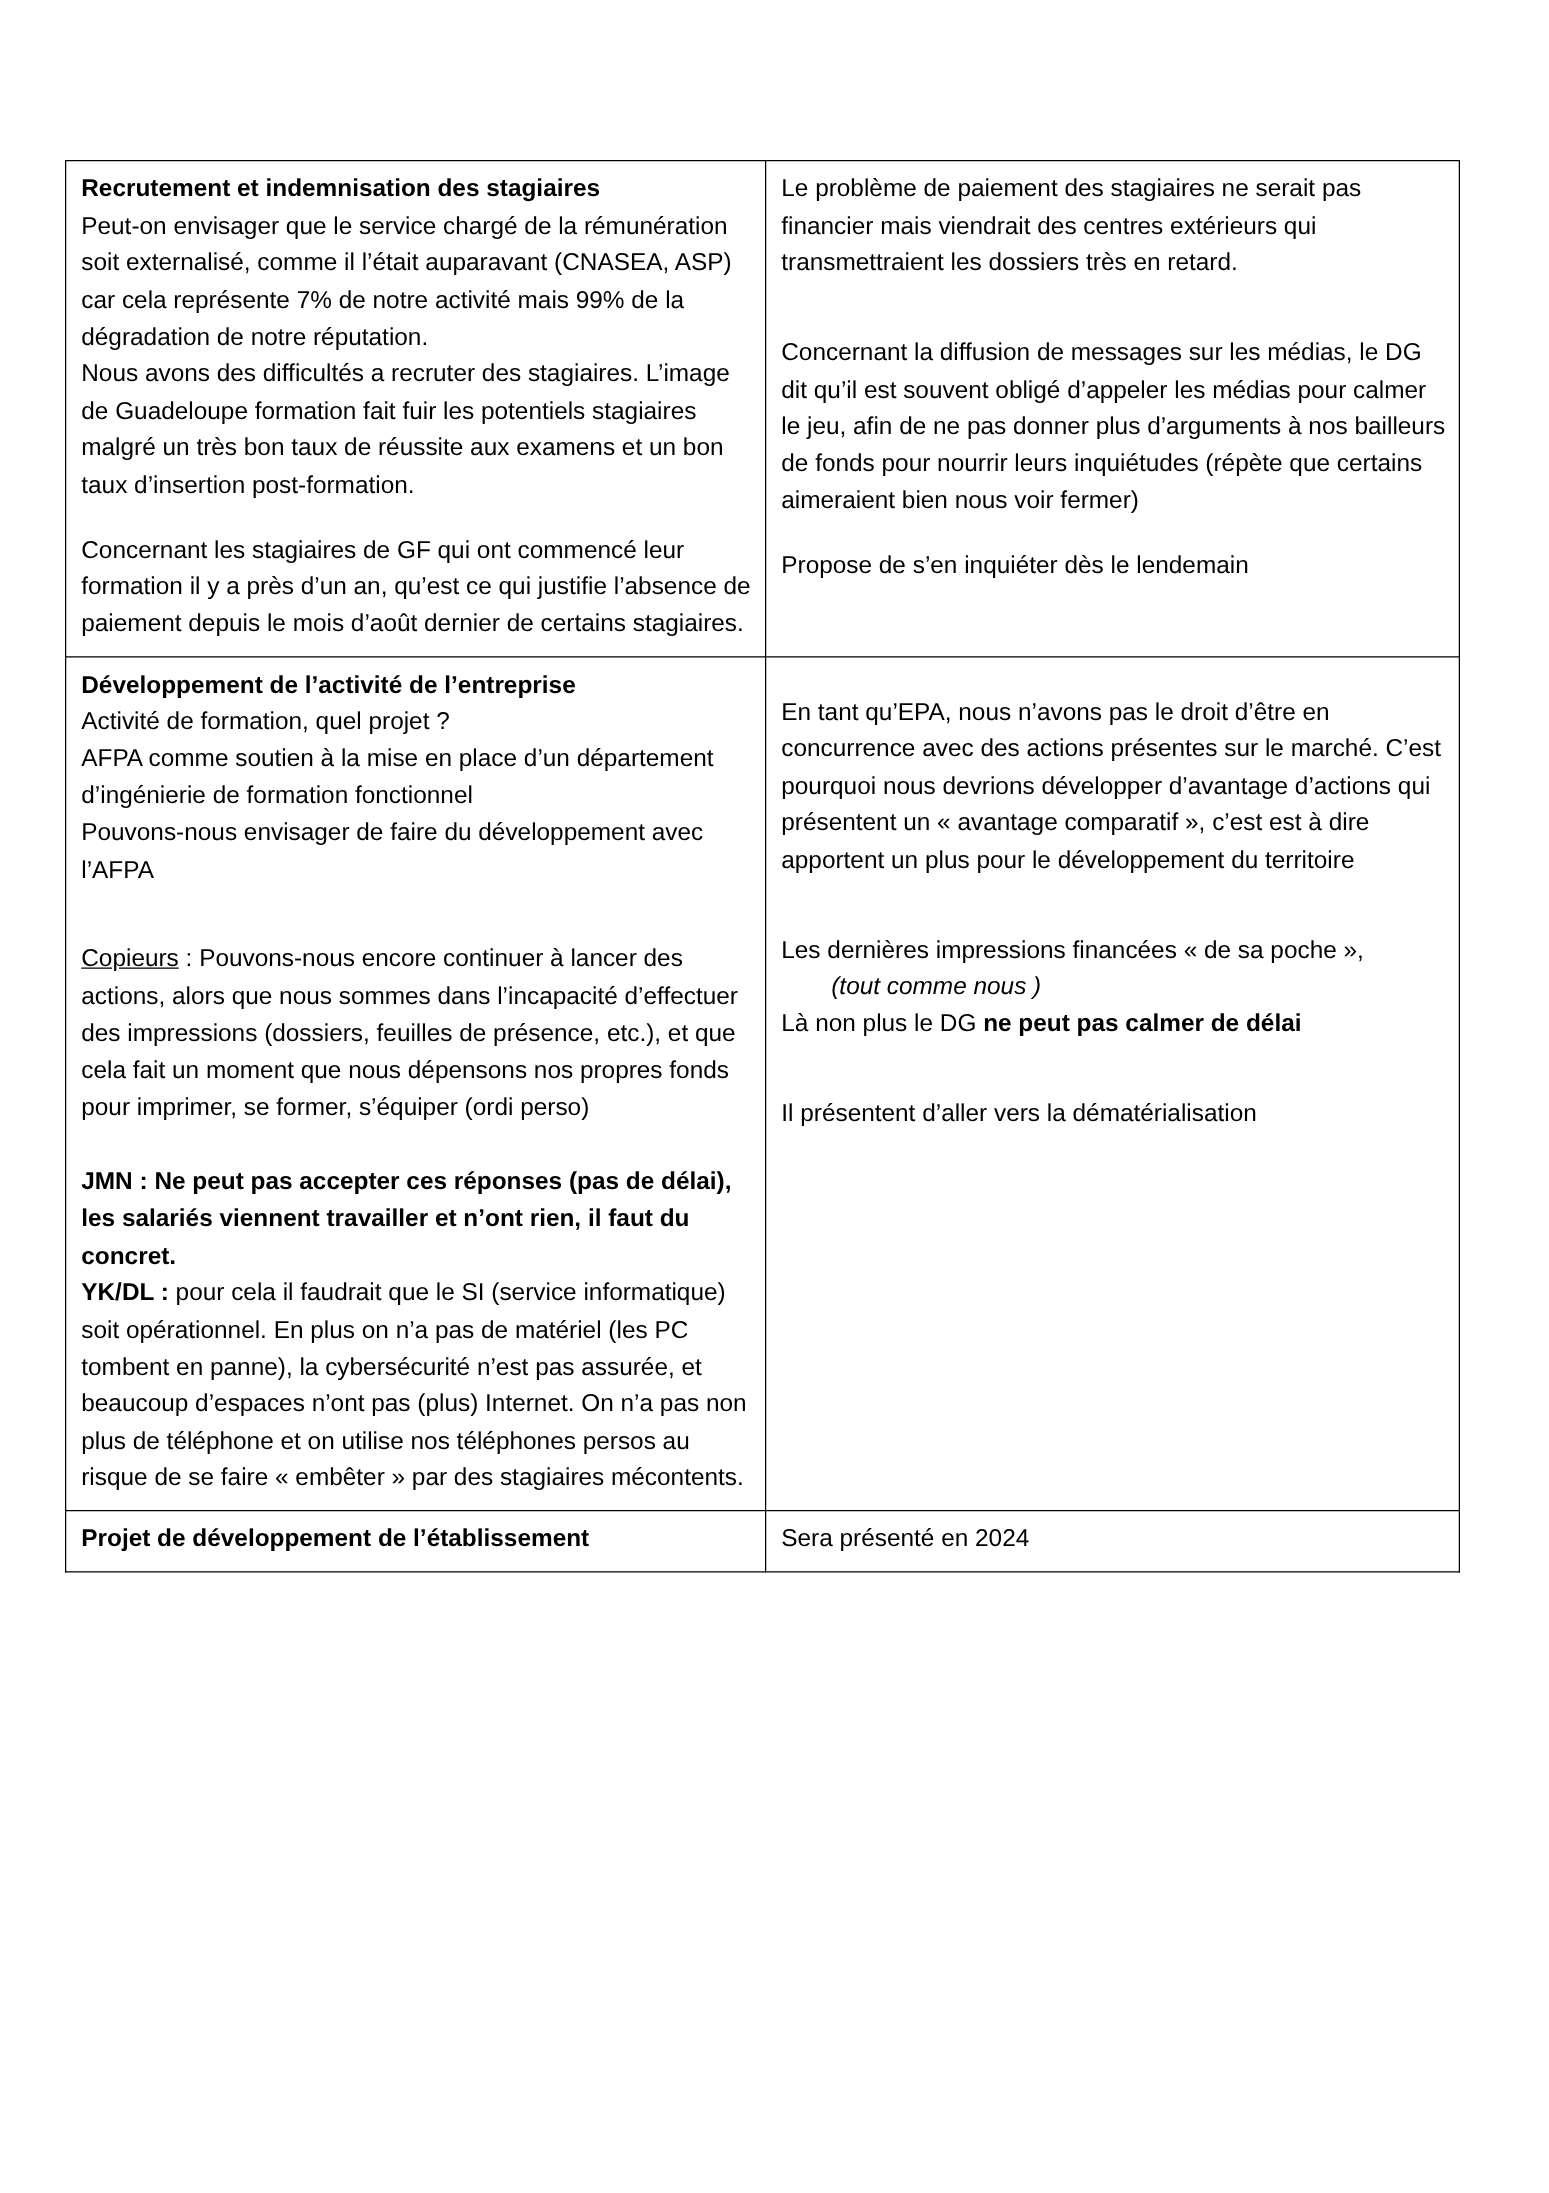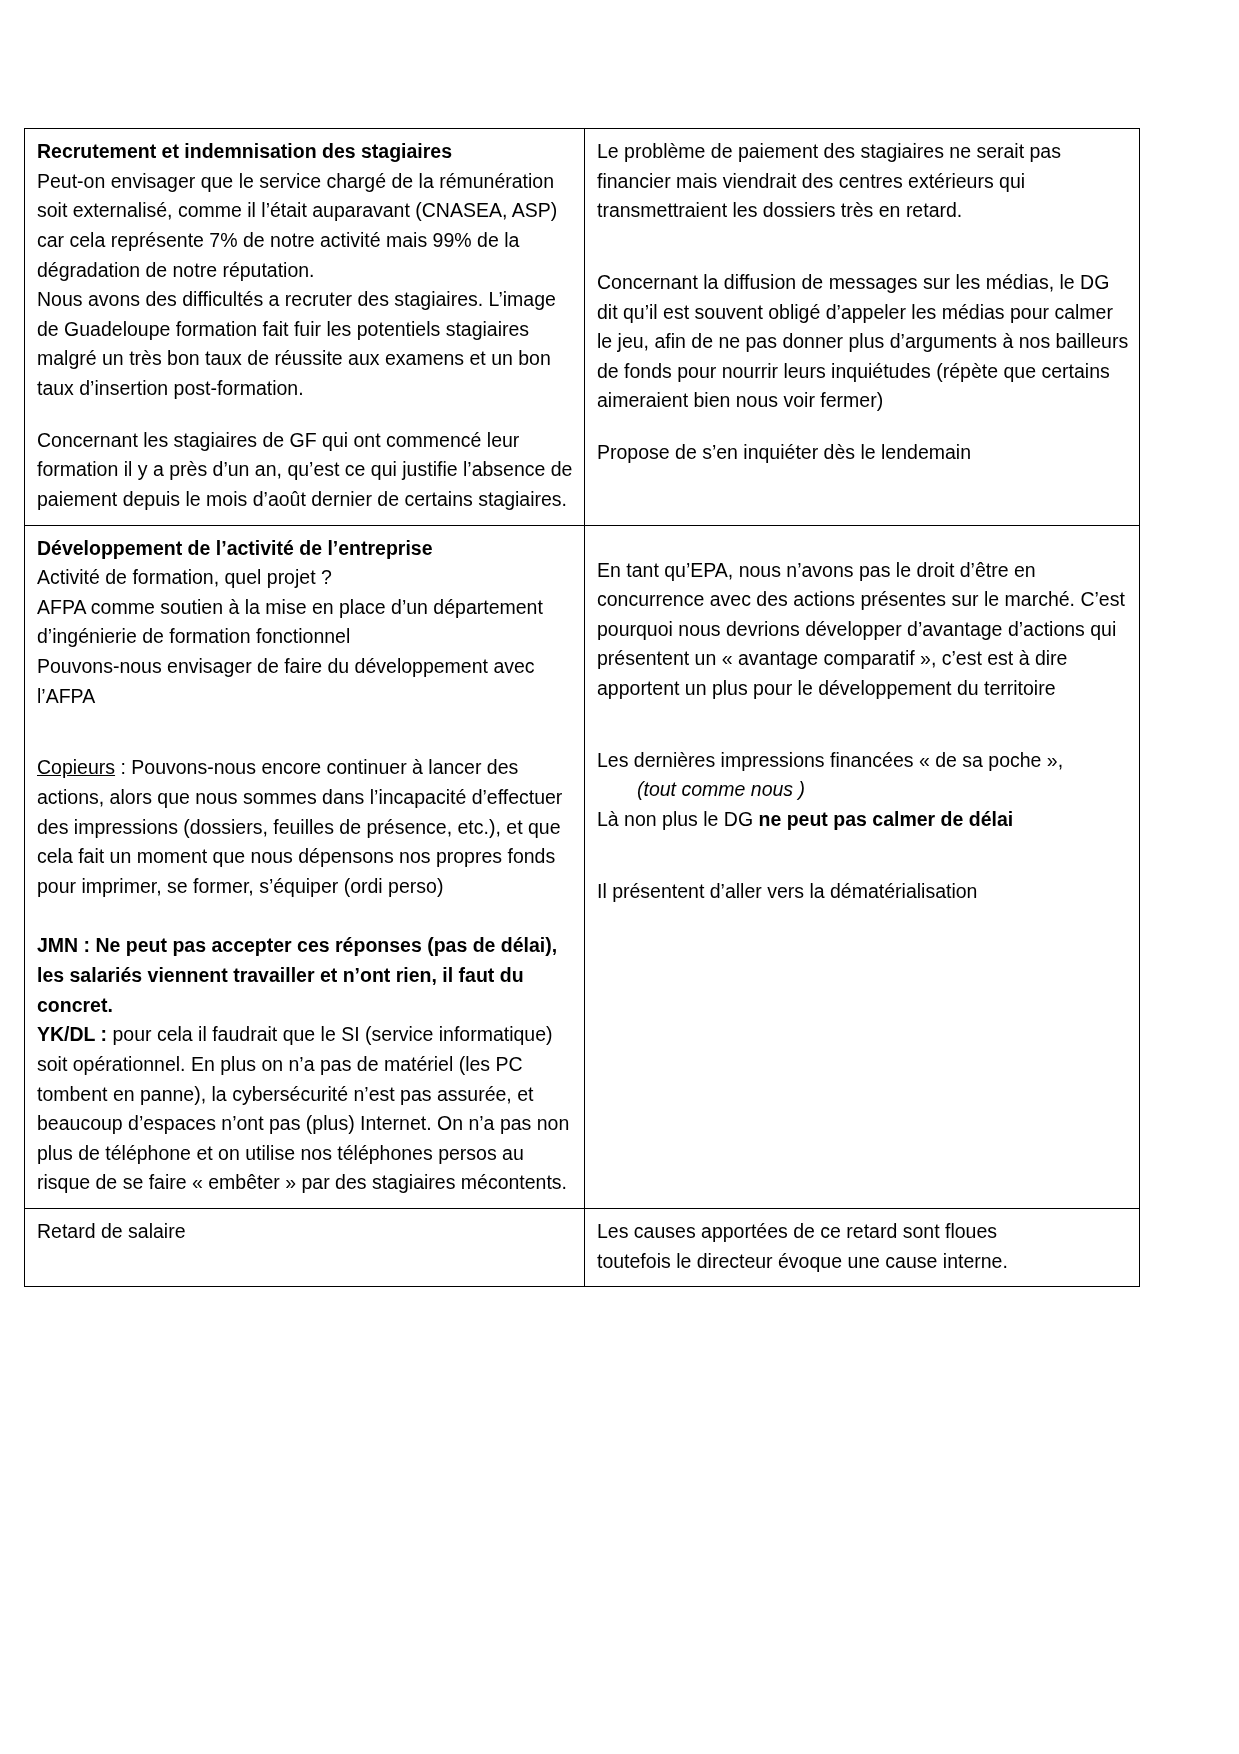--- a/index.html
+++ b/index.html
@@ -11,21 +11,21 @@
     width: 1239px;
     height: 1754px;
     font-family: "Liberation Sans", sans-serif;
     color: #000000;
     position: relative;
   }
   .page {
     box-sizing: border-box;
     width: 1239px;
     height: 1754px;
-    padding: 128px 70px 0 24px;
+    padding: 128px 70px 0 52px;
   }
   table.doc-table {
     width: 1115px;
     border-collapse: collapse;
     table-layout: fixed;
   }
   table.doc-table td {
     border: 1.4px solid #000000;
     vertical-align: top;
     padding: 8px 10px 10px 12px;
@@ -112,25 +112,24 @@
             <p class="para">Les dernières impressions financées « de sa poche »,</p>
             <p class="para italic">(tout comme nous )</p>
             <p class="para"><span>Là non plus le DG </span><span class="bold">ne peut pas calmer de délai</span></p>
             <div class="spacer-lg"></div>
             <div class="spacer-sm"></div>
             <p class="para">Il présentent d’aller vers la dématérialisation</p>
           </div>
         </td>
       </tr>
 
-
       <tr>
         <td>
-          <p class="para">Retard de salaire</p>
+          <p class="para bold">Projet de développement de l’établissement</p>
         </td>
         <td>
-          <p class="para">Les causes apportées de ce retard sont floues</p>
-          <p class="para">toutefois le directeur évoque une cause interne.</p>
+          <p class="para">Sera présenté en 2024</p>
         </td>
       </tr>
+
     </tbody>
   </table>
 </div>
 
 </body></html>

